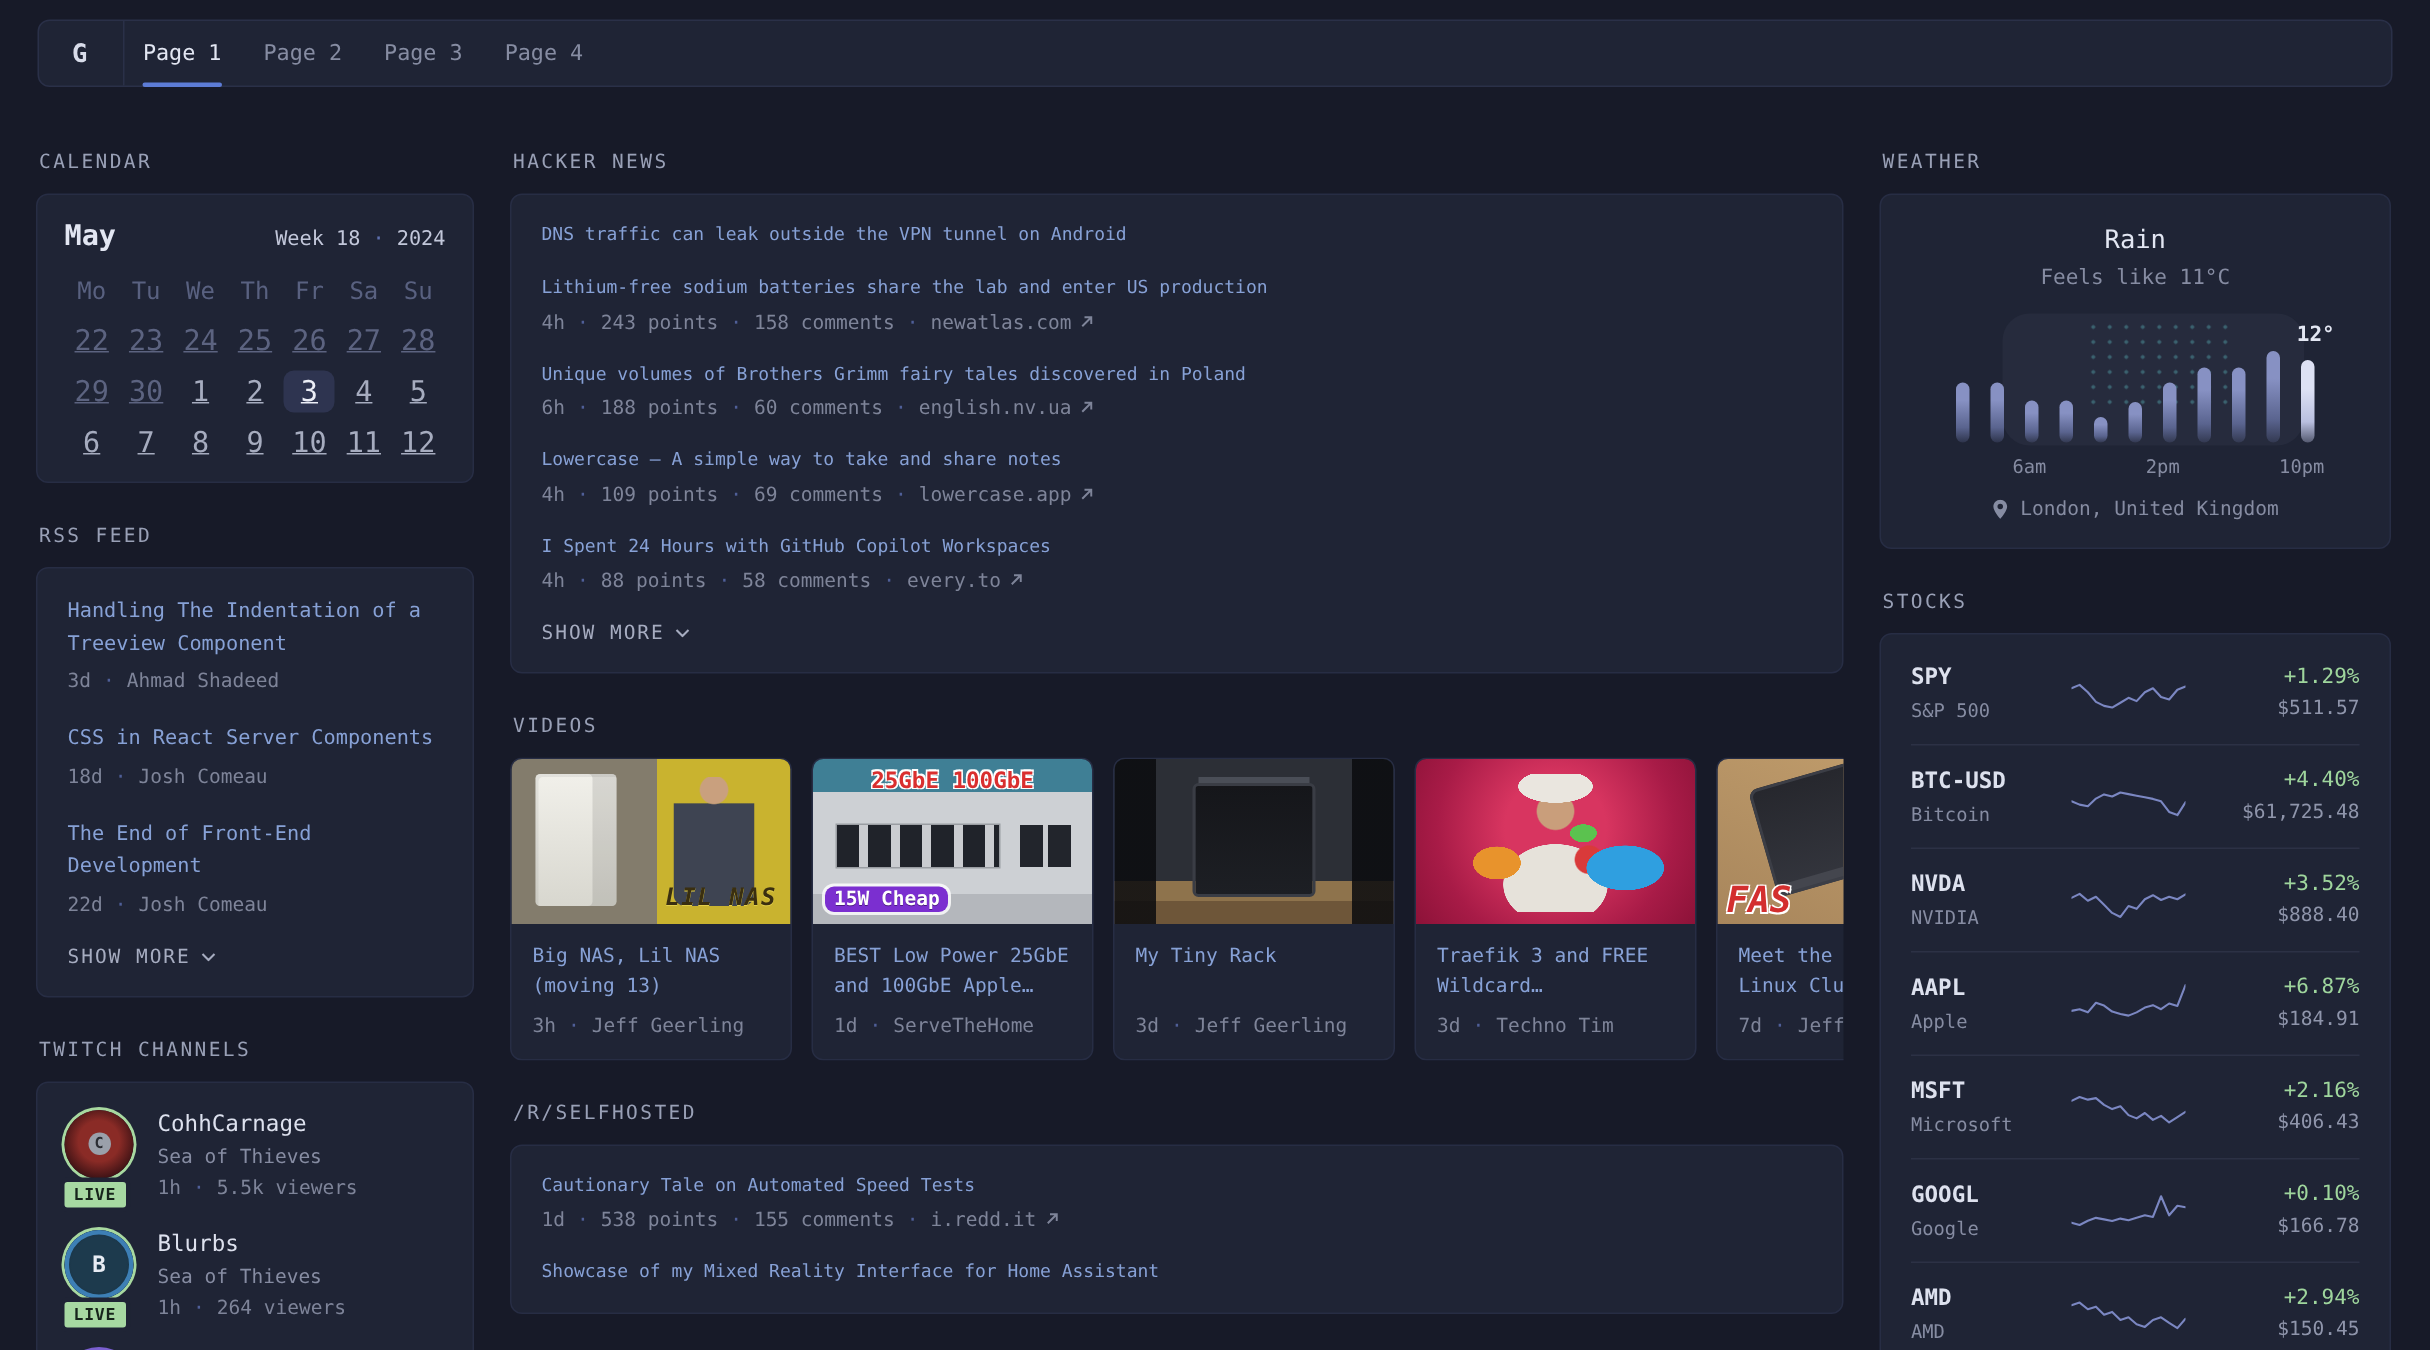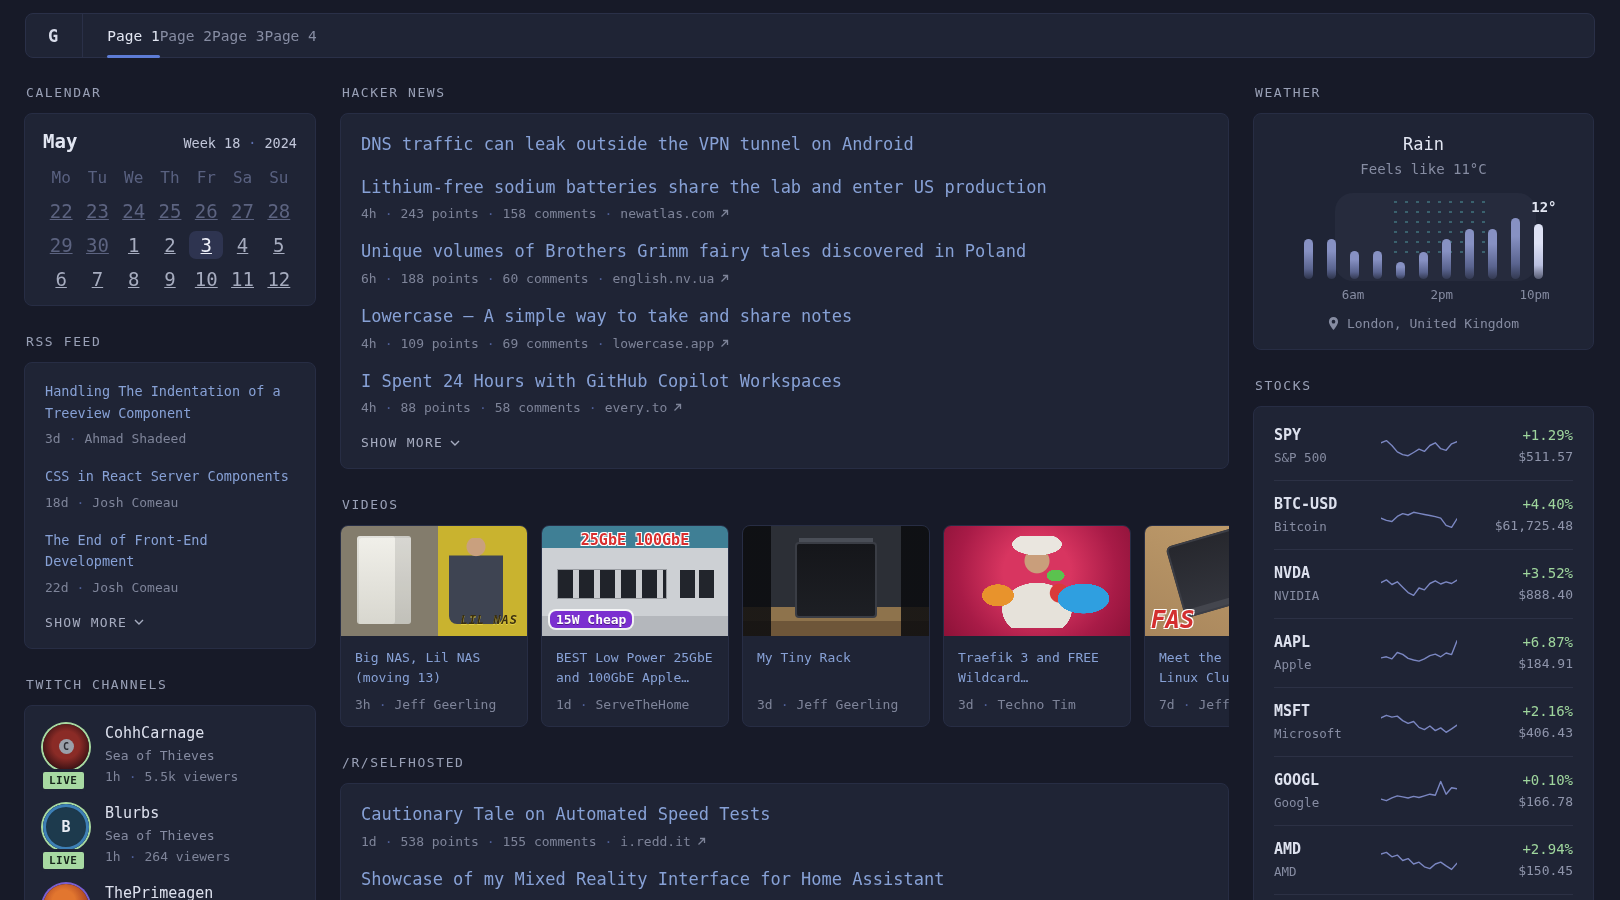--- a/index.html
+++ b/index.html
@@ -22,21 +22,21 @@
     display:flex;
     align-items:stretch;
     padding-left:22px;
   }
   .logo {
     display:flex; align-items:center;
     padding-right:24px;
     border-right:1px solid #2a3048;
     font-size:17px; font-weight:bold; color:#d8dcea;
   }
-  .tabs { display:flex; margin-left:24px; }
+  .tabs { display:flex; margin-left:12px; gap:28px; }
   .tab {
     position:relative;
     display:flex; align-items:center;
     color:#868ca2; font-size:14.5px;
   }
   .tab.active { color:#e2e6f2; }
   .tab.active::after {
     content:""; position:absolute; left:0; right:0; bottom:-1px;
     height:3px; border-radius:3px; background:#5d7cd6;
   }
@@ -44,21 +44,21 @@
   
   .main {
     display:grid;
     grid-template-columns:292px minmax(0,1fr) 341px;
     gap:24px 24px;
     padding:27px 26px 0 24px;
   }
   .widget + .widget { margin-top:28px; }
   .w-title {
     font-size:13px; font-weight:normal; letter-spacing:1.6px;
-    color:#99a0b6; margin:0 0 13px 2px;
+    color:#99a0b6; margin:16px 0 13px 2px;
   }
   .card {
     background:#1f2435;
     border:1px solid #272d44;
     border-radius:8px;
     padding:18px 20px;
   }
 
   .meta {
     display:flex; align-items:center;
@@ -89,21 +89,21 @@
   .cal-day {
     font-size:19px; color:#a6acbf; height:28px; line-height:28px;
     justify-self:center; width:34px; border-radius:7px;text-decoration:underline;
   }
   .cal-day.dim { color:#5c6380; }
   .cal-day.sel { background:#2e3450; color:#eceef7; }
 
   
   .feed-item { margin-bottom:18px; }
   .feed-item:last-of-type { margin-bottom:0; }
-  .f-title { display:block; color:#87a1d6; font-size:17px; line-height:1.45; }
+  .f-title { display:block; color:#87a1d6; font-size:12px; line-height:1.45; }
   .feed-item .meta { margin-top:7px; }
   .rss-card .f-title { font-size:13.5px; line-height:1.6; }
   .rss-card .feed-item { margin-bottom:20px; }
 
   
   .tw-card { padding:18px 18px 18px 18px; }
   .tw-row { display:flex; gap:16px; margin-bottom:20px; }
   .tw-row:last-child { margin-bottom:0; }
   .tw-av-wrap { position:relative; width:46px; flex:0 0 46px; }
   .tw-av {
@@ -132,21 +132,21 @@
     flex:0 0 188px; width:188px;
     background:#1f2435; border:1px solid #272d44; border-radius:8px;
     overflow:hidden;
   }
   .thumb { height:110px; position:relative; overflow:hidden; }
   .vbody { padding:12px 14px 14px 14px; }
   .vtitle { display:block; color:#87a1d6; font-size:13px; line-height:20px; height:40px; overflow:hidden; }
   .vl { display:block; white-space:nowrap; }
   .vbody .meta { margin-top:9px; }
   .ov { position:absolute; z-index:3; white-space:nowrap; }
-  .ov-lil { right:9px; bottom:9px; color:#3a2f10; font-weight:bold; font-style:italic; font-size:12px; letter-spacing:1px; text-shadow:0 1px 0 #e3cf4a; }
+  .ov-lil { right:9px; bottom:9px; color:#3a2f10; font-weight:bold; font-style:italic; font-size:16px; letter-spacing:1px; text-shadow:0 1px 0 #e3cf4a; }
   .ov-top { left:0; right:0; top:5px; text-align:center; color:#d92f2f; font-weight:bold; font-size:15px;
     text-shadow:-1px -1px 0 #fff, 1px -1px 0 #fff, -1px 1px 0 #fff, 1px 1px 0 #fff; }
   .ov-chip { left:8px; bottom:8px; background:#7b2fd0; color:#fff; font-weight:bold; font-size:13px; padding:1px 6px; border-radius:6px;
     text-shadow:0 1px 0 #4a1a80; box-shadow:0 0 0 2px rgba(255,255,255,.8); }
   .ov-fas { left:6px; bottom:2px; color:#d32f2f; font-weight:bold; font-style:italic; font-size:24px;
     text-shadow:-1px -1px 0 #fff, 1px -1px 0 #fff, -1px 1px 0 #fff, 1px 1px 0 #fff; }
 
   .t1 { background:linear-gradient(90deg, #837c6c 0 52%, #c9b32f 52%); }
   .t1::before { content:""; position:absolute; left:16px; top:10px; width:54px; height:88px; border-radius:3px;
     background:linear-gradient(#f1f0ea,#d8d7cf); box-shadow:inset -16px 0 0 rgba(0,0,0,.10), inset 2px 2px 0 rgba(0,0,0,.06); }

